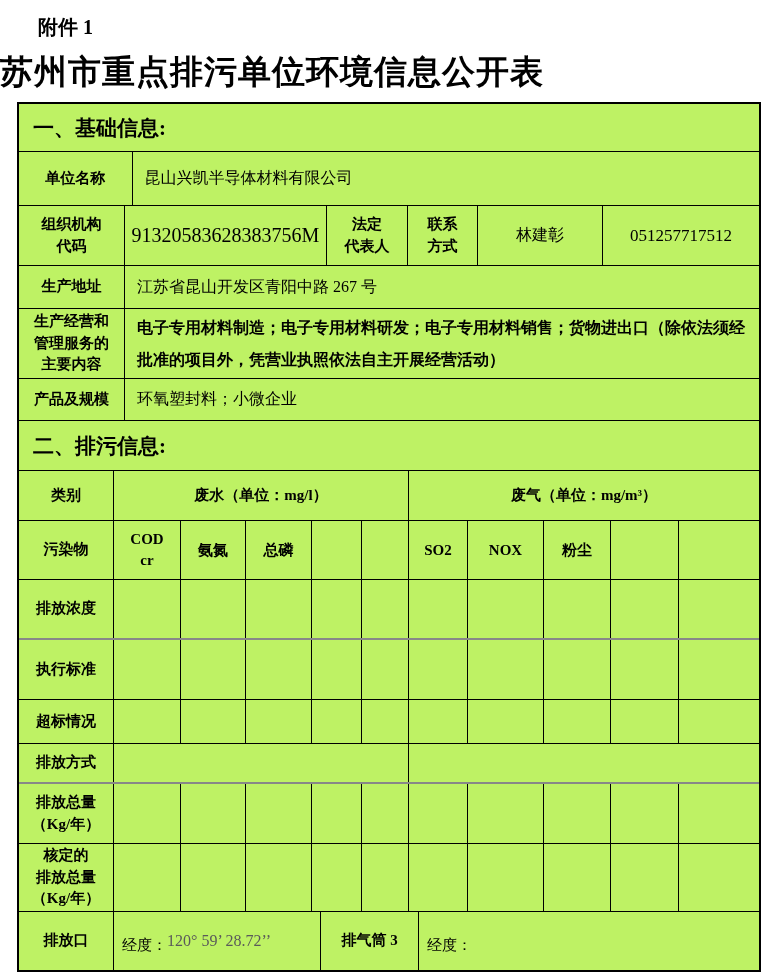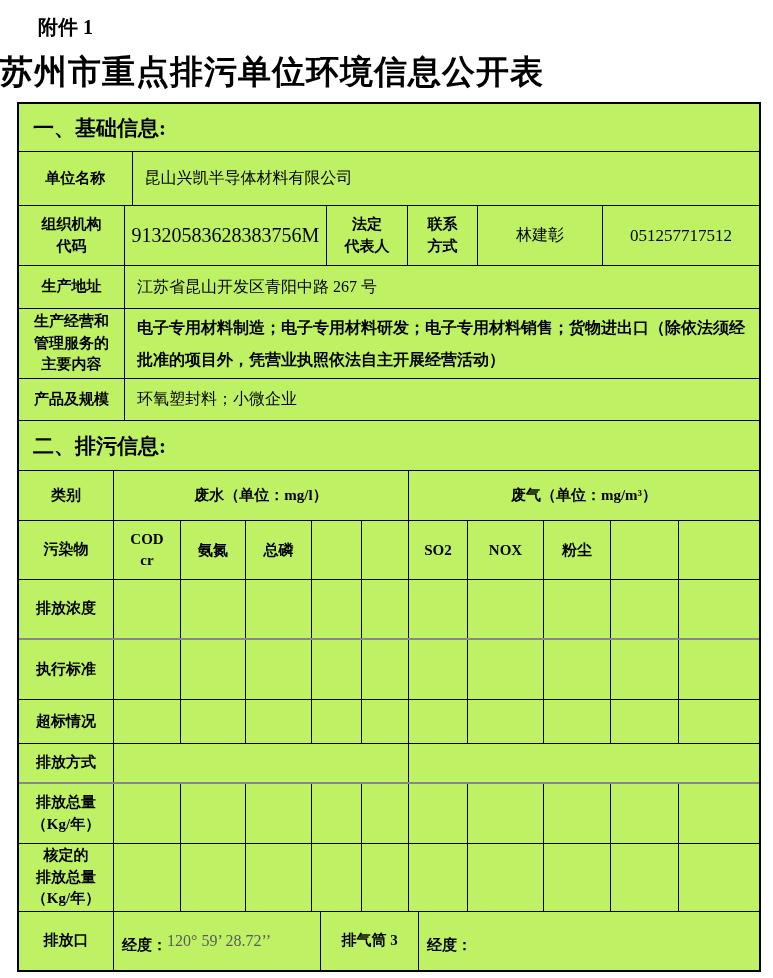--- a/index.html
+++ b/index.html
@@ -44,21 +44,21 @@
   .cell.end{border-right:none;}
   .lbl{font-weight:bold;font-size:15px;white-space:pre-line;line-height:1.45;}
   .sec{
     justify-content:flex-start;text-align:left;
     padding-left:14px;
     font-weight:bold;font-size:21px;
   }
   .vleft{justify-content:flex-start;text-align:left;padding:0 12px;}
   .para{line-height:32px;align-items:center;font-weight:bold;}
   .gray{color:#5a5a5a;}
-  .lng-label{font-weight:bold;font-size:15px;margin-top:8px;}
+  .lng-label{font-weight:normal;font-size:15px;margin-top:8px;}
   .lng-cell{justify-content:flex-start;text-align:left;padding:0 8px;}
   .hdr{font-weight:bold;font-size:15px;white-space:pre-line;line-height:1.4;}
 </style>
 </head>
 <body>
 
 <div class="page">
 
   <div class="attachment">附件 1</div>
   <div class="title">苏州市重点排污单位环境信息公开表</div>

